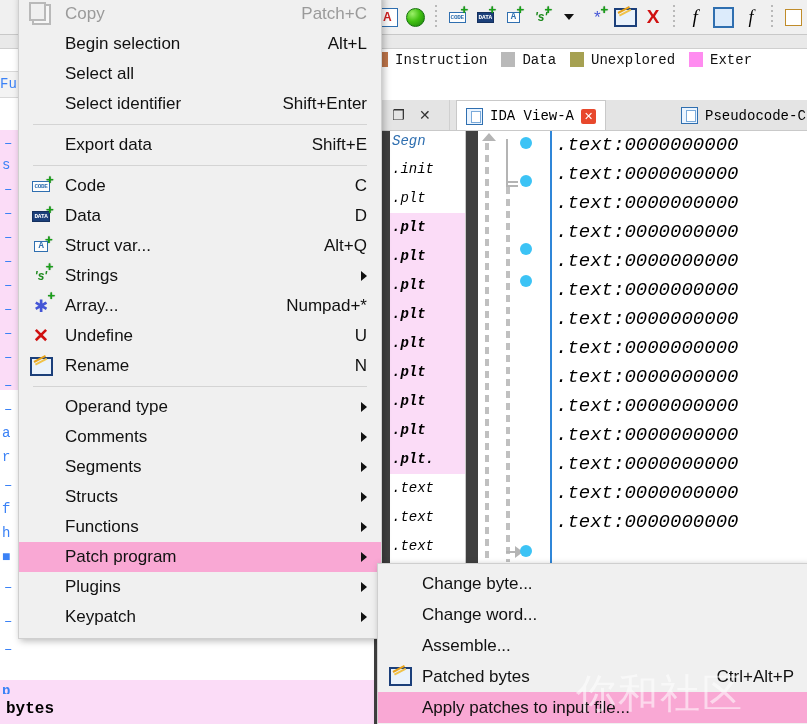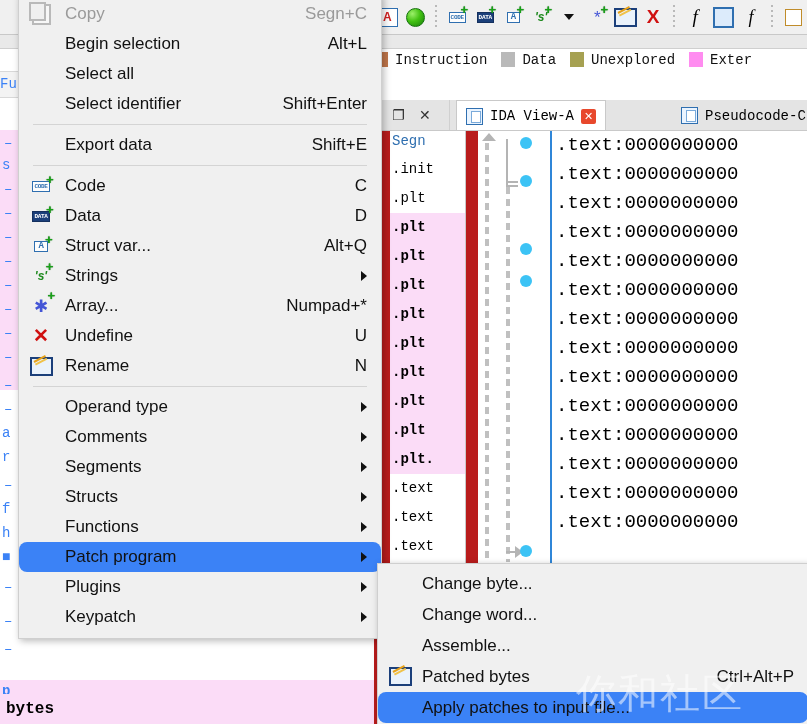--- a/index.html
+++ b/index.html
@@ -75,22 +75,22 @@
   .pc-btn{font-size:14px;color:#333;font-family:"Liberation Sans",sans-serif;}
   .tab{position:absolute;top:101px;height:29px;display:flex;align-items:center;padding:0 9px;
     font-family:"Liberation Mono", monospace;font-size:14px;white-space:nowrap;}
   .tab.active{background:#ffffff;border:1px solid #c9c9c9;border-bottom:none;top:100px;height:30px;}
   .tab .ti{width:15px;height:15px;border:1px solid #2f6fb0;background:#eaf4ff;margin-right:7px;flex:none;position:relative;}
   .tab .ti:after{content:"";position:absolute;left:4px;top:2px;width:8px;height:10px;background:#fff;border:1px solid #7aaada;}
   .tab .cl{margin-left:7px;width:15px;height:15px;background:#e8482c;color:#fff;font-size:11px;
     display:flex;align-items:center;justify-content:center;font-family:"Liberation Sans",sans-serif;border-radius:2px;}
 
   
-  .disasm{position:absolute;left:374px;top:130px;width:433px;height:594px;background:#b91c1c;
-    border-top:1px solid #c9c9c9;}
+  .disasm{position:absolute;left:374px;top:130px;width:433px;height:594px;background:#404040;
+    border-top:1px solid #c9c9c9;font-style:italic;}
   .seg-col{position:absolute;left:16px;top:0;width:75px;height:440px;background:#fff;overflow:hidden;
     font-family:"Liberation Mono", monospace;font-size:14px;}
   .seg-head{color:#2f6fb0;padding:2px 2px 0 2px;height:22px;}
   .seg-row{height:29px;line-height:29px;padding-left:2px;white-space:nowrap;}
   .seg-row.plt{background:#fbdcf7;font-weight:bold;}
   .seg-div{position:absolute;left:91px;top:0;width:1px;height:440px;background:#c9c9c9;}
 
   .ovw{position:absolute;left:104px;top:0;width:72px;height:440px;background:#fff;}
   .ovw-arrowcol{position:absolute;left:0;top:0;width:22px;height:440px;}
   .ovw-dashline{position:absolute;width:4px;
@@ -117,21 +117,21 @@
     background:#f0f0f0;border:1px solid #cfcfcf;
     box-shadow:2px 2px 7px rgba(0,0,0,.28);
     padding:4px 0 6px 0;
   }
   .mi{
     position:relative;height:30px;display:flex;align-items:center;
     padding-left:46px;padding-right:14px;font-size:17px;color:#111;
     font-family:"Liberation Sans", sans-serif;
   }
   .mi.disabled{color:#9a9a9a;}
-  .mi.sel{background:#3b82f6;border-radius:8px;}
+  .mi.sel{background:#f9a8d4;}
   .mi .shortcut{margin-left:auto;font-size:17px;color:#111;}
   .mi.disabled .shortcut{color:#9a9a9a;}
   .mi .arrow{margin-left:auto;width:0;height:0;
     border-top:5px solid transparent;border-bottom:5px solid transparent;border-left:6px solid #111;}
   .mi .mi-ico{position:absolute;left:10px;top:50%;transform:translateY(-50%);
     width:24px;height:22px;display:flex;align-items:center;justify-content:center;}
   .msep{height:1px;background:#d4d4d4;margin:5px 14px 5px 14px;}
 
   .ico-copy{width:15px;height:17px;border:2px solid #b9b9b9;background:#f7f7f7;position:relative;}
   .ico-copy:before{content:"";position:absolute;left:-5px;top:-4px;width:13px;height:15px;
@@ -353,21 +353,21 @@
     </div>
   </div>
 
   <div class="menu">
 
     <div class="mi disabled">
       <span class="mi-ico">
           <span class="ico-copy"></span>
         </span>
       <span>Copy</span>
-      <span class="shortcut">Segn+C</span>
+      <span class="shortcut">Patch+C</span>
     </div>
 
     <div class="mi">
       <span>Begin selection</span>
       <span class="shortcut">Alt+L</span>
     </div>
 
     <div class="mi">
       <span>Select all</span>
     </div>

